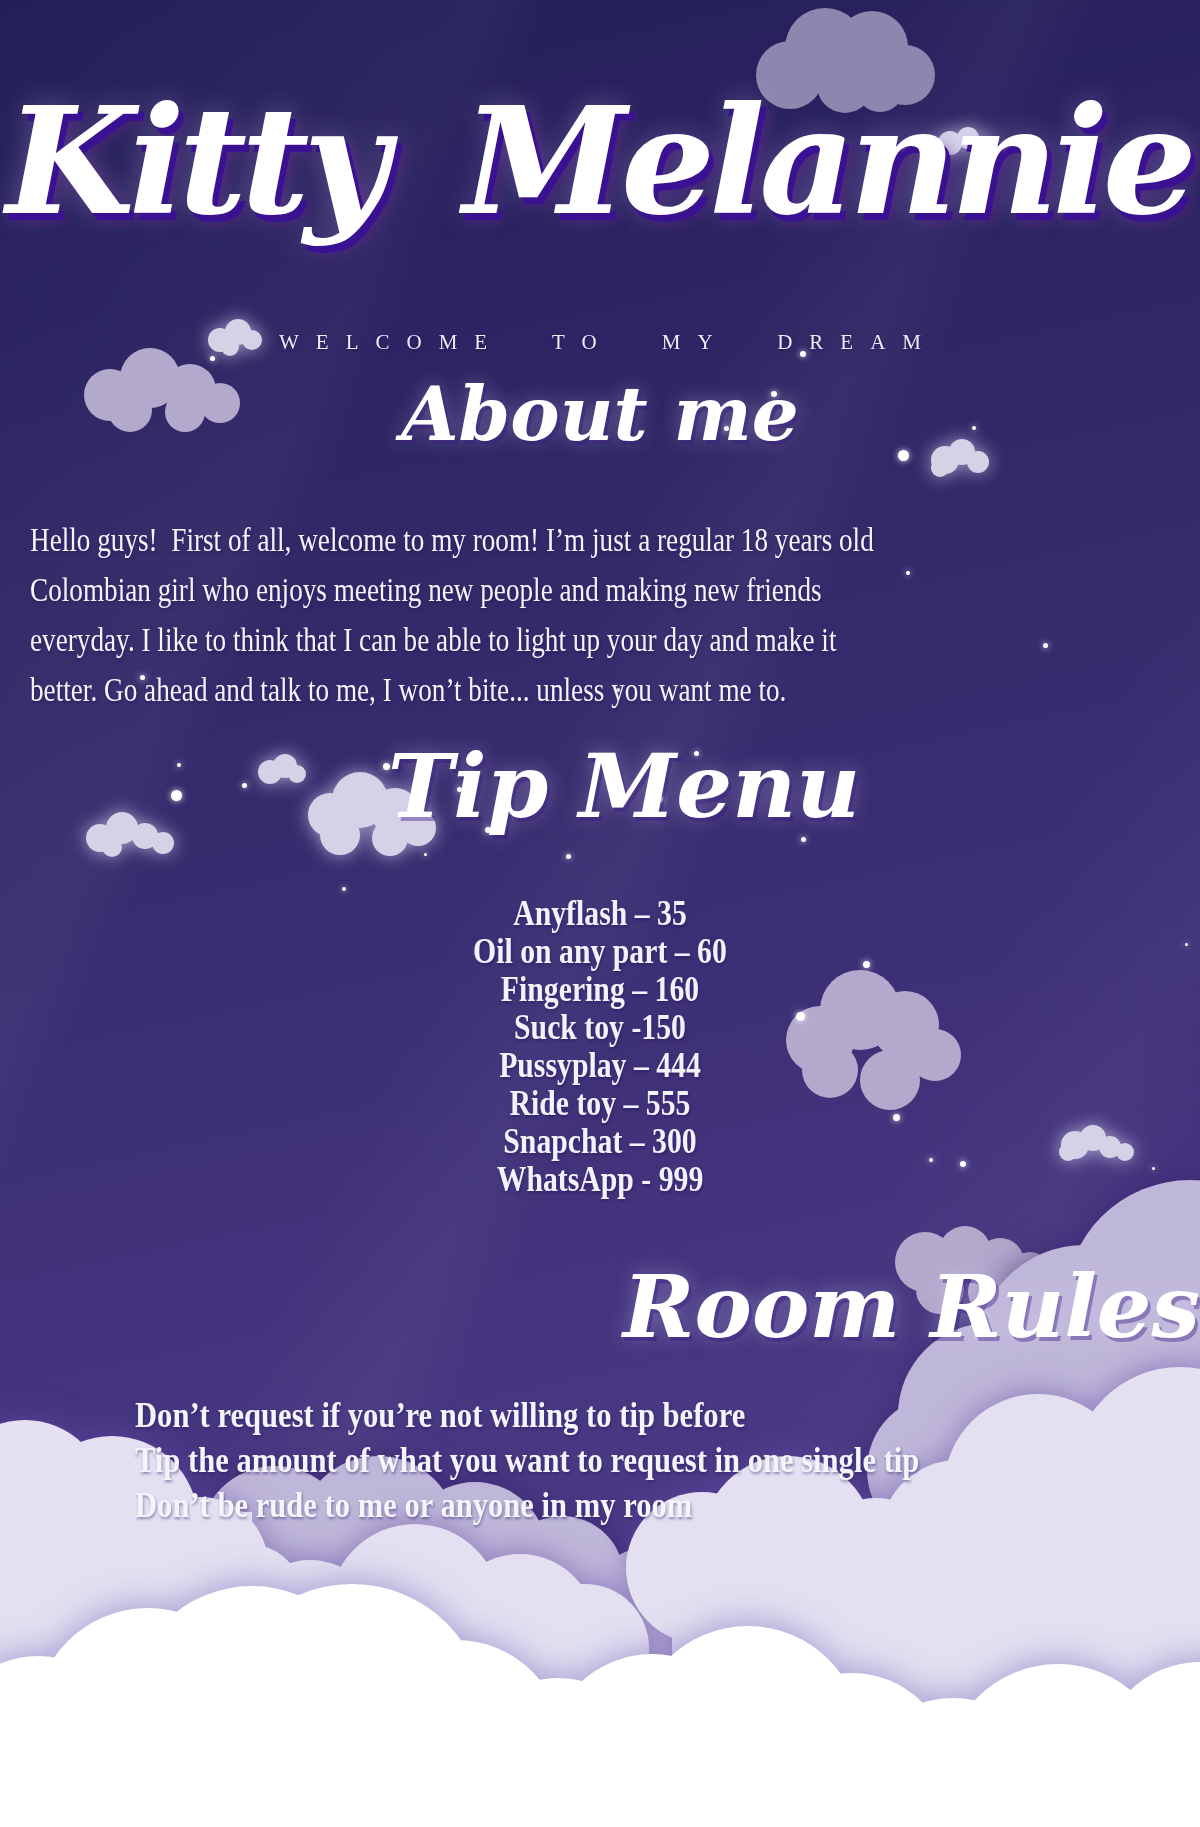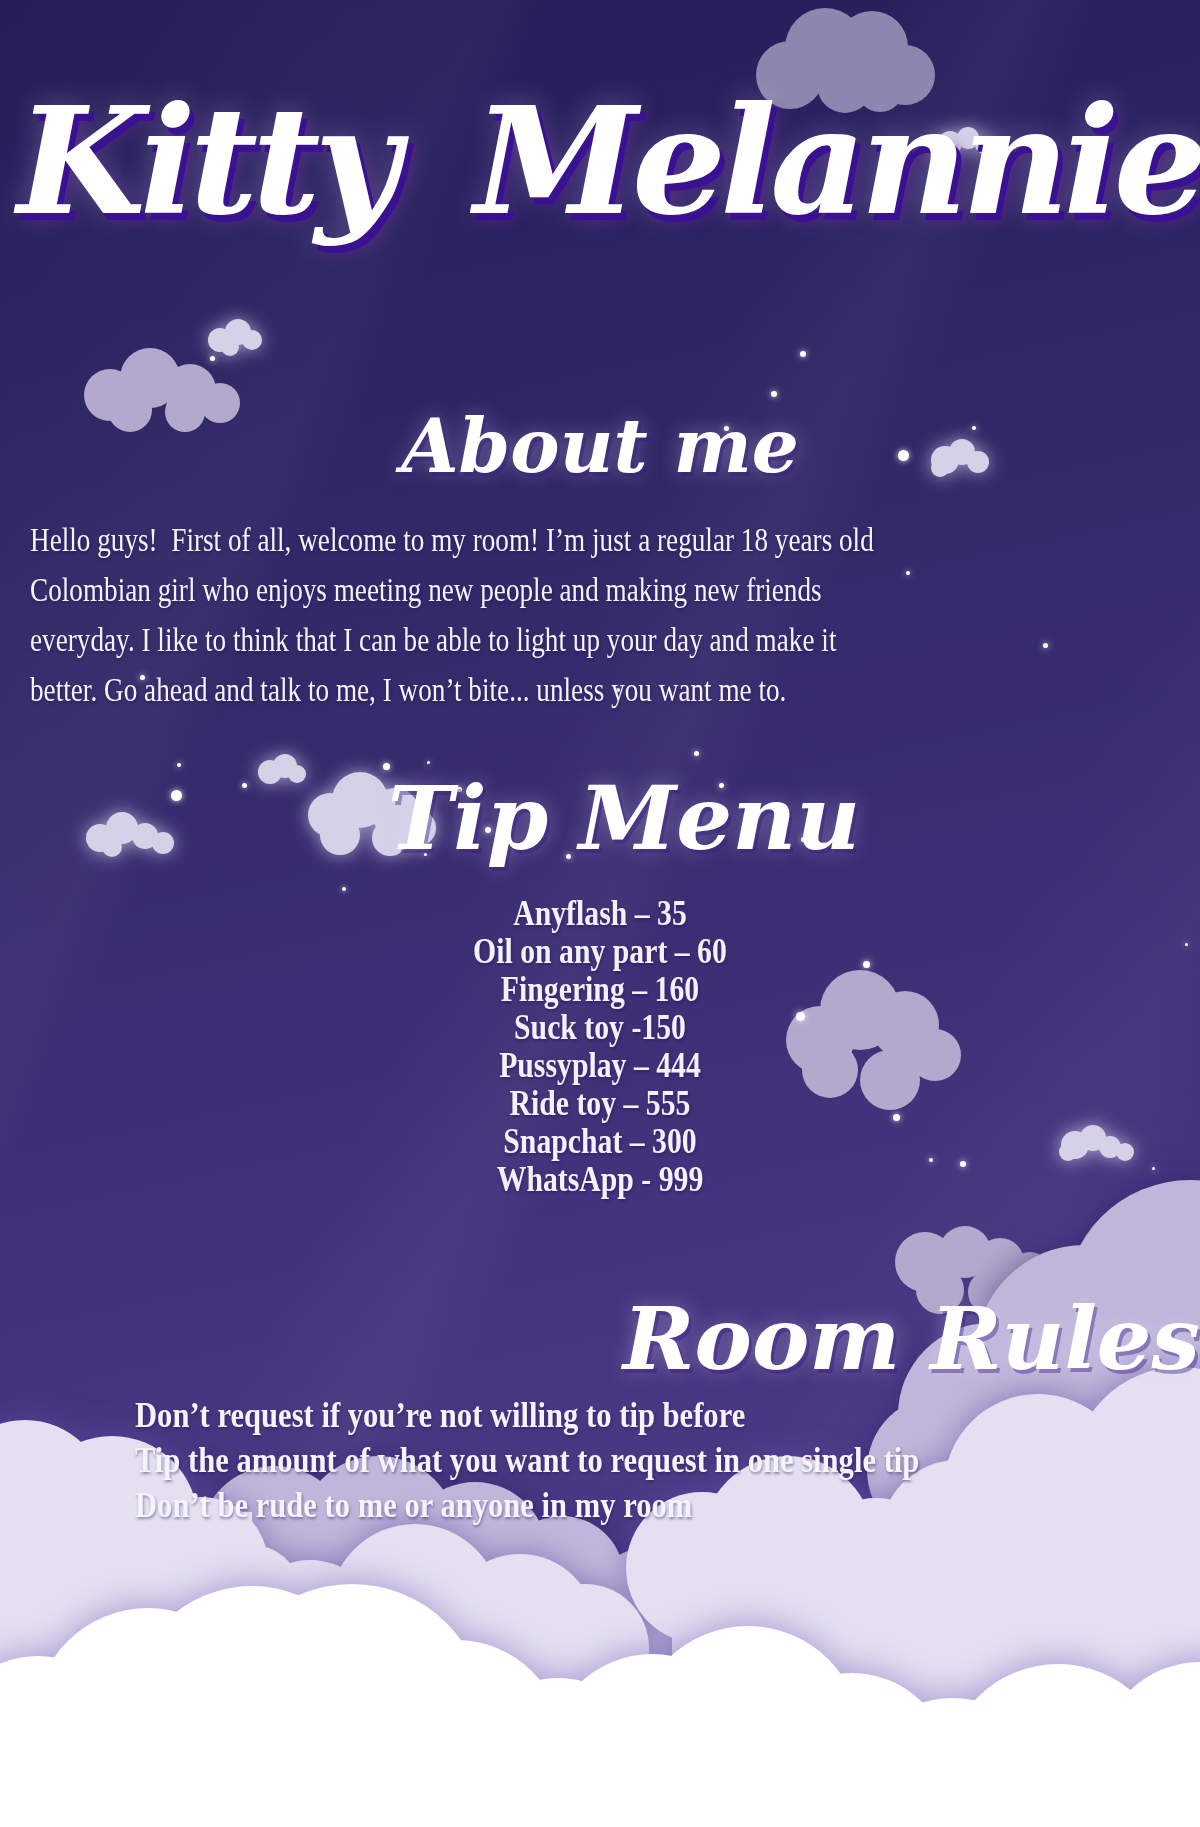--- a/index.html
+++ b/index.html
@@ -20,37 +20,37 @@
   .bottom-svg{position:absolute;left:0;top:1140px;z-index:3;pointer-events:none;}
   .glow{filter:drop-shadow(0 0 9px rgba(224,218,247,.65));}
   .layer-back{filter:drop-shadow(0 0 16px rgba(47,30,105,.55));}
   .layer-mid{filter:drop-shadow(0 -4px 14px rgba(96,76,165,.50));}
   .layer-front{filter:drop-shadow(0 -5px 16px rgba(118,98,183,.50));}
   .stars{position:absolute;inset:0;z-index:4;pointer-events:none;}
   .star{position:absolute;border-radius:50%;background:#fff;box-shadow:0 0 6px rgba(255,255,255,.85);}
   .content{position:absolute;inset:0;z-index:5;color:#fff;}
 
   .title{
-    position:absolute;top:86px;left:17px;width:1170px;text-align:right;
+    position:absolute;top:86px;left:6px;width:1170px;text-align:right;
     font-family:"DejaVu Serif",serif;font-style:italic;font-weight:700;
     font-size:148px;line-height:150px;letter-spacing:-6px;word-spacing:34px;color:#ffffff;
     text-shadow:5px 7px 0 #3a1192, 8px 9px 12px rgba(93,22,130,.45), 0 0 28px rgba(214,204,255,.30);
     white-space:nowrap;
   }
   .subtitle{
     position:absolute;top:330px;left:0;width:1200px;text-align:center;
     font-family:"Liberation Serif",serif;font-weight:400;font-size:21px;
     letter-spacing:17px;word-spacing:26px;padding-left:17px;box-sizing:border-box;
     color:#efecf8;text-shadow:0 1px 3px rgba(30,15,80,.6);white-space:nowrap;
   }
   .script-heading{
     position:absolute;left:0;width:1200px;text-align:center;
     font-family:"DejaVu Serif",serif;font-style:italic;font-weight:700;color:#ffffff;
     text-shadow:3px 4px 0 rgba(56,22,130,.40), 0 0 20px rgba(222,212,255,.35);
-    white-space:nowrap;line-height:1.15;margin-top:32px;
+    white-space:nowrap;line-height:1.15;
   }
   .about-heading{top:372px;font-size:74px;}
   .tip-heading{top:736px;font-size:88px;padding-left:24px;}
   .rules-heading{top:1258px;font-size:86px;text-align:right;}
 
   .about-text{
     position:absolute;top:515px;left:30px;width:1290px;
     transform:scaleX(0.80);transform-origin:left top;
     font-family:"Liberation Serif",serif;font-size:34px;line-height:50px;
     color:#f6f4fb;text-shadow:1px 2px 3px rgba(38,20,95,.55);
@@ -251,20 +251,21 @@
     <span class="star" style="left:929px;top:1158px;width:4px;height:4px"></span>
     <span class="star" style="left:960px;top:1161px;width:6px;height:6px"></span>
     <span class="star" style="left:1185px;top:943px;width:3px;height:3px"></span>
     <span class="star" style="left:1152px;top:1167px;width:3px;height:3px"></span>
   </div>
 
   <div class="content">
 
     <div class="title">Kitty Melannie</div>
 
+    <div class="subtitle">WELCOME TO MY DREAM</div>
 
     <div class="script-heading about-heading">About me</div>
 
     <div class="about-text">
       <div class="line">Hello guys!  First of all, welcome to my room! I’m just a regular 18 years old</div>
       <div class="line">Colombian girl who enjoys meeting new people and making new friends</div>
       <div class="line">everyday. I like to think that I can be able to light up your day and make it</div>
       <div class="line">better. Go ahead and talk to me, I won’t bite... unless you want me to.</div>
     </div>
 

